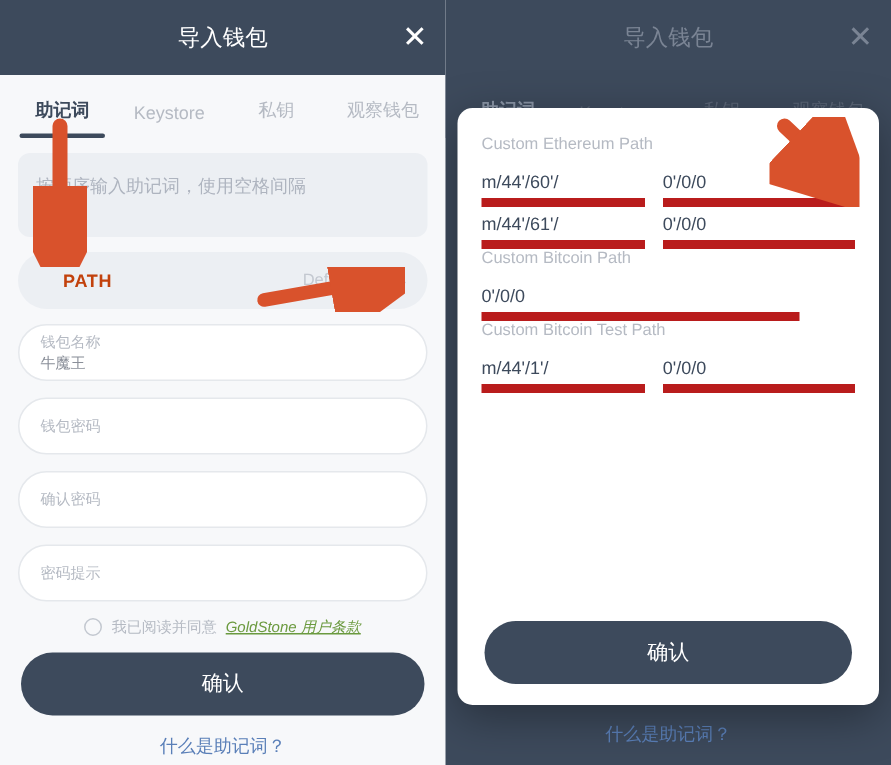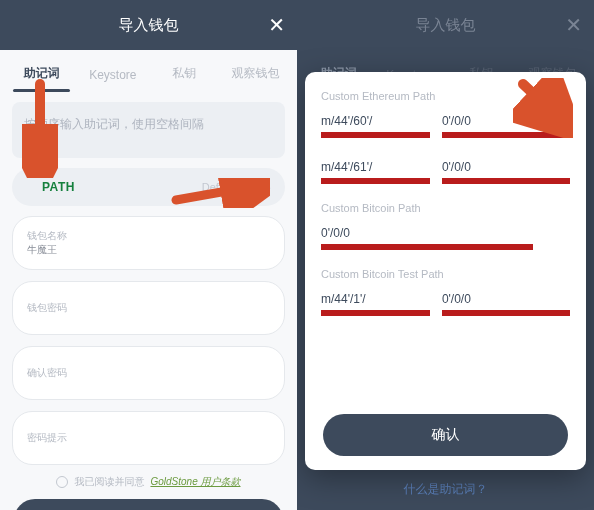--- a/index.html
+++ b/index.html
@@ -90,27 +90,27 @@
       background: #eceff3;
       border-radius: 20px;
       height: 38px;
       display: flex;
       align-items: center;
       justify-content: space-between;
       padding: 0 14px;
       margin-bottom: 10px;
       cursor: pointer;
     }
-    .path-label { font-size: 12px; color: #15803d; font-weight: 600; letter-spacing: 0.5px; padding-left: 16px; }
+    .path-label { font-size: 12px; color: #c2410c; font-weight: 600; letter-spacing: 0.5px; padding-left: 16px; }
     .path-value { font-size: 11px; color: #c3c8d0; display: flex; align-items: center; gap: 4px; }
     .chevron { font-size: 14px; color: #c3c8d0; }
     .input-field {
       border: 1px solid #e5e8ec;
       border-radius: 20px;
-      height: 54px;
+      height: 38px;
       padding: 4px 14px;
       font-size: 11px;
       color: #b5bac3;
       background: #fff;
       margin-bottom: 10px;
       display: flex;
       flex-direction: column;
       justify-content: center;
     }
     .input-field.single { align-items: flex-start; margin-top: 11px; }
@@ -159,21 +159,21 @@
       right: 8px;
       bottom: 40px;
       background: #fff;
       border-radius: 10px;
       box-shadow: 0 8px 30px rgba(0,0,0,0.35);
       padding: 18px 16px 14px;
       display: flex;
       flex-direction: column;
       overflow: hidden;
     }
-    .path-group { margin-bottom: 18px; }
+    .path-group { margin-bottom: 0; }
     .path-group-title {
       font-size: 11px;
       color: #b5bac3;
       margin-bottom: 8px;
     }
     .path-inputs {
       display: flex;
       gap: 12px;
     }
     .path-input {

